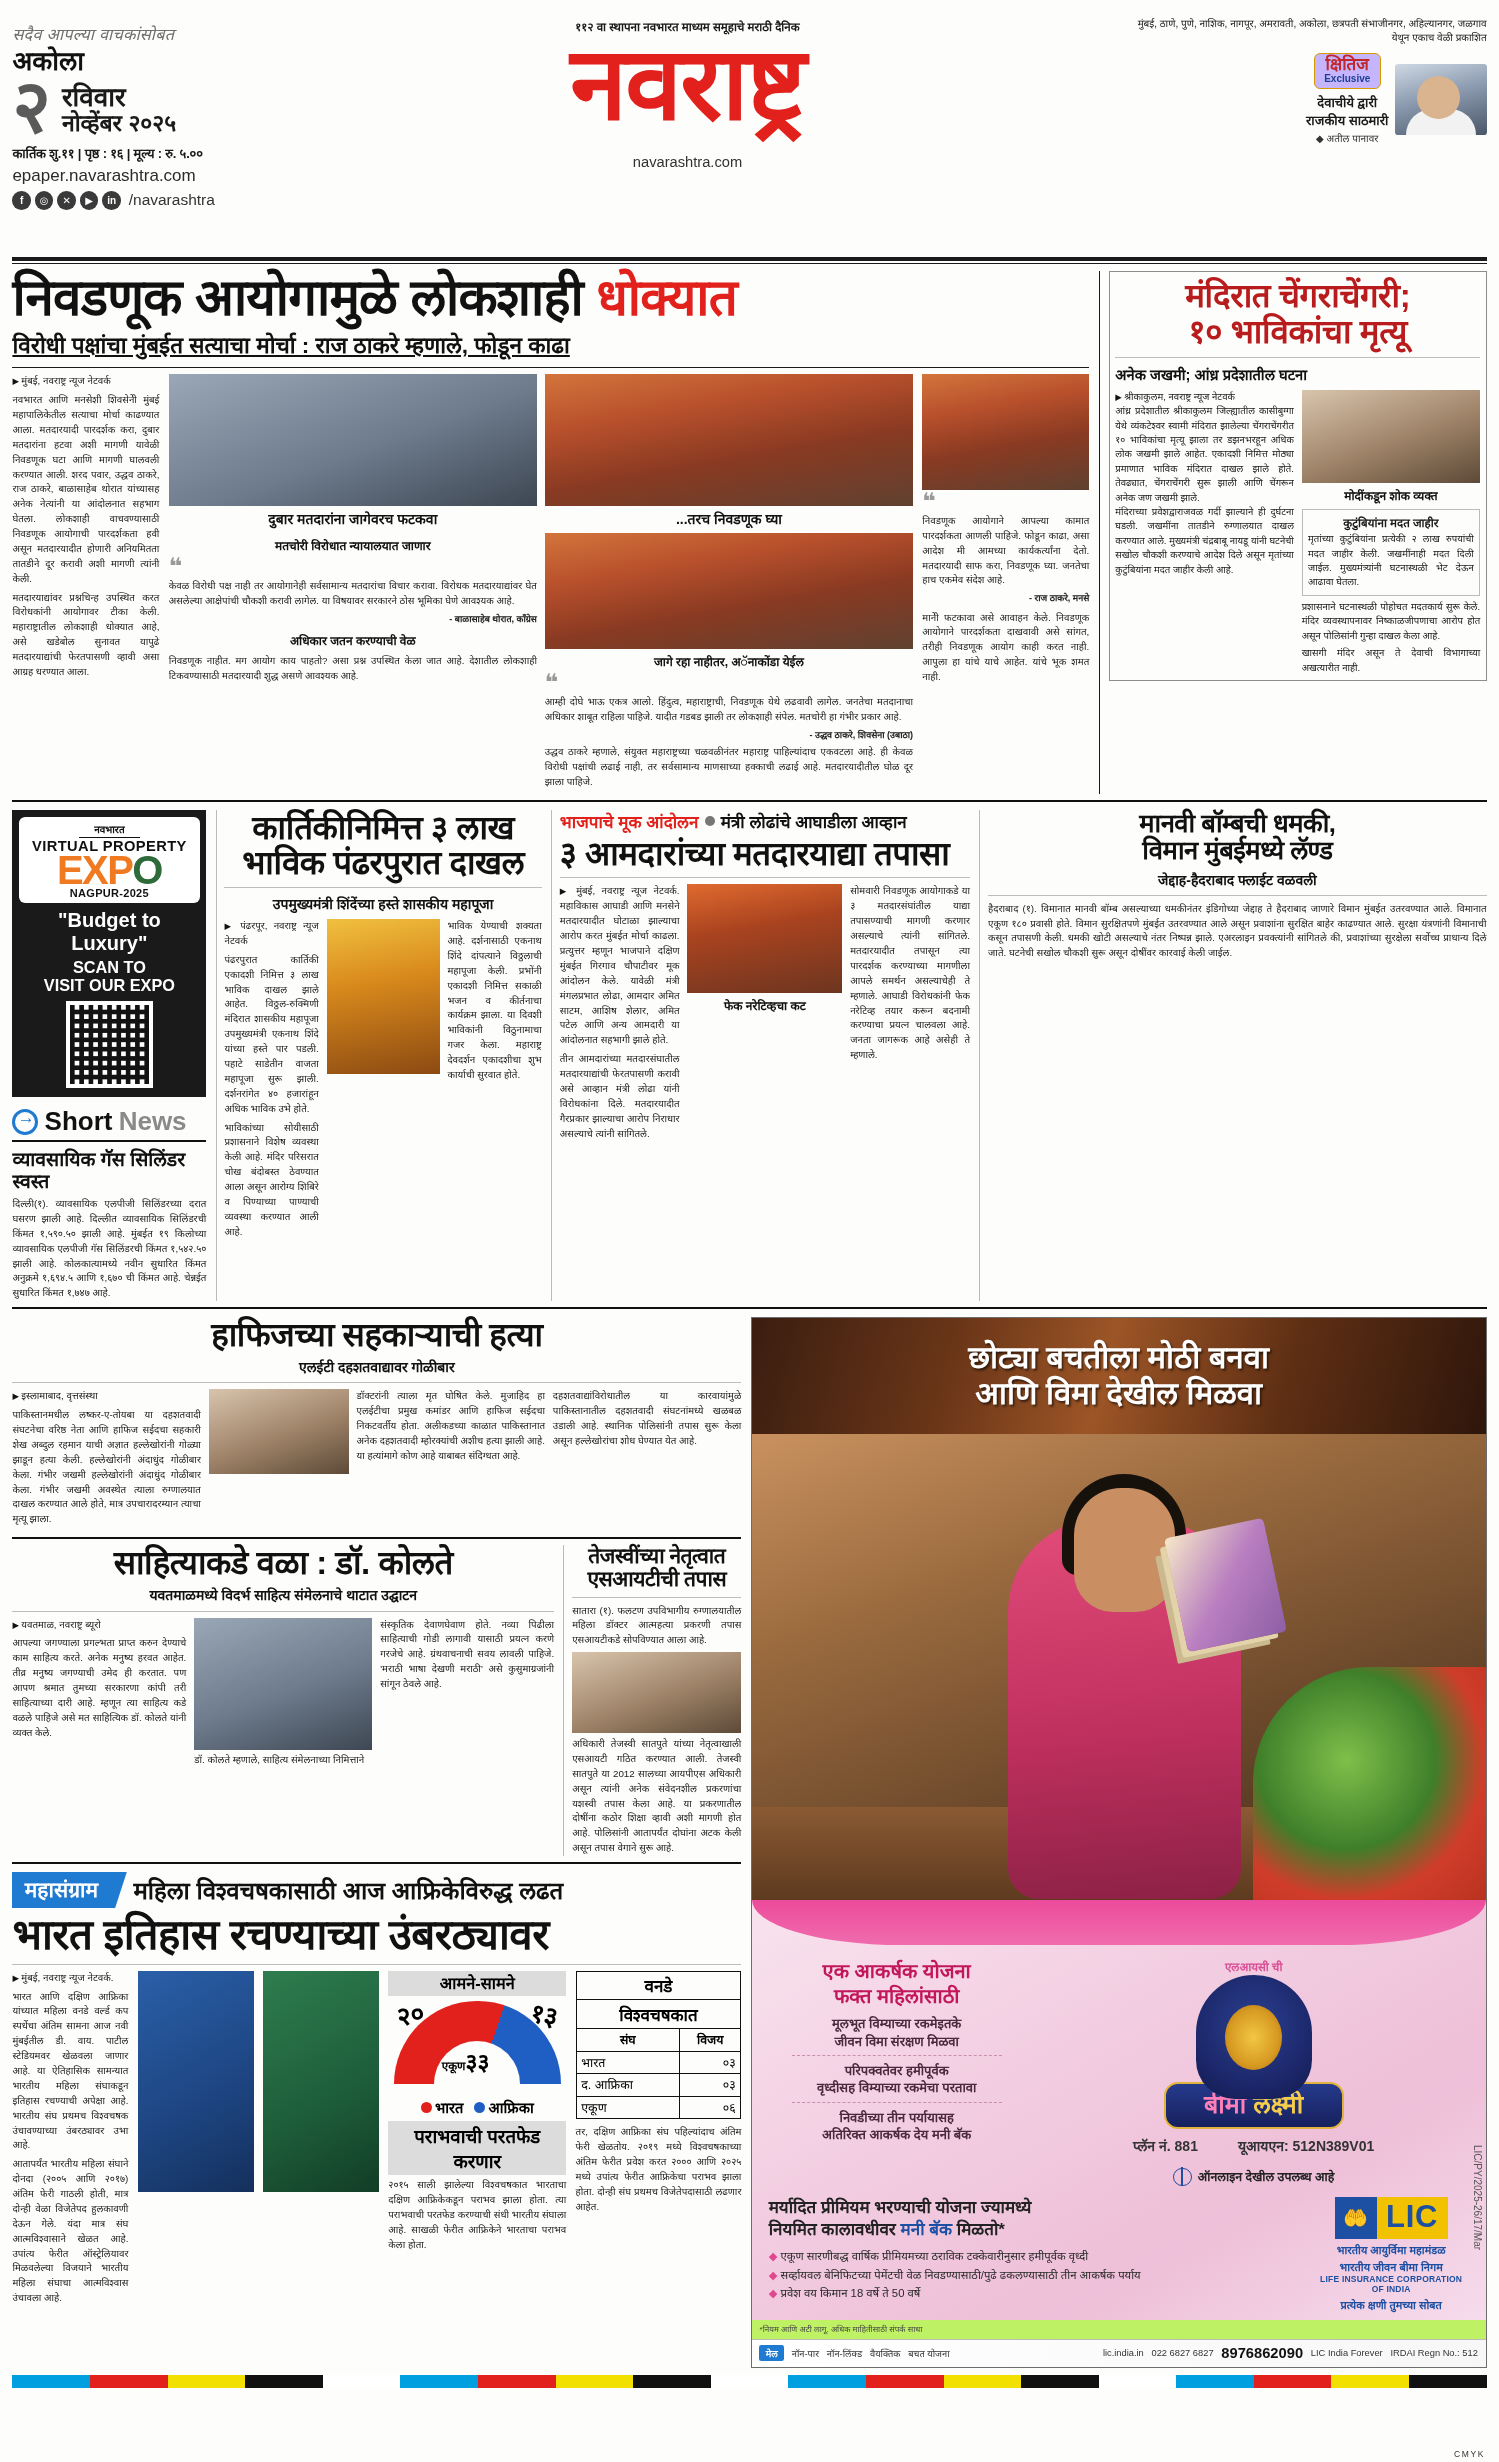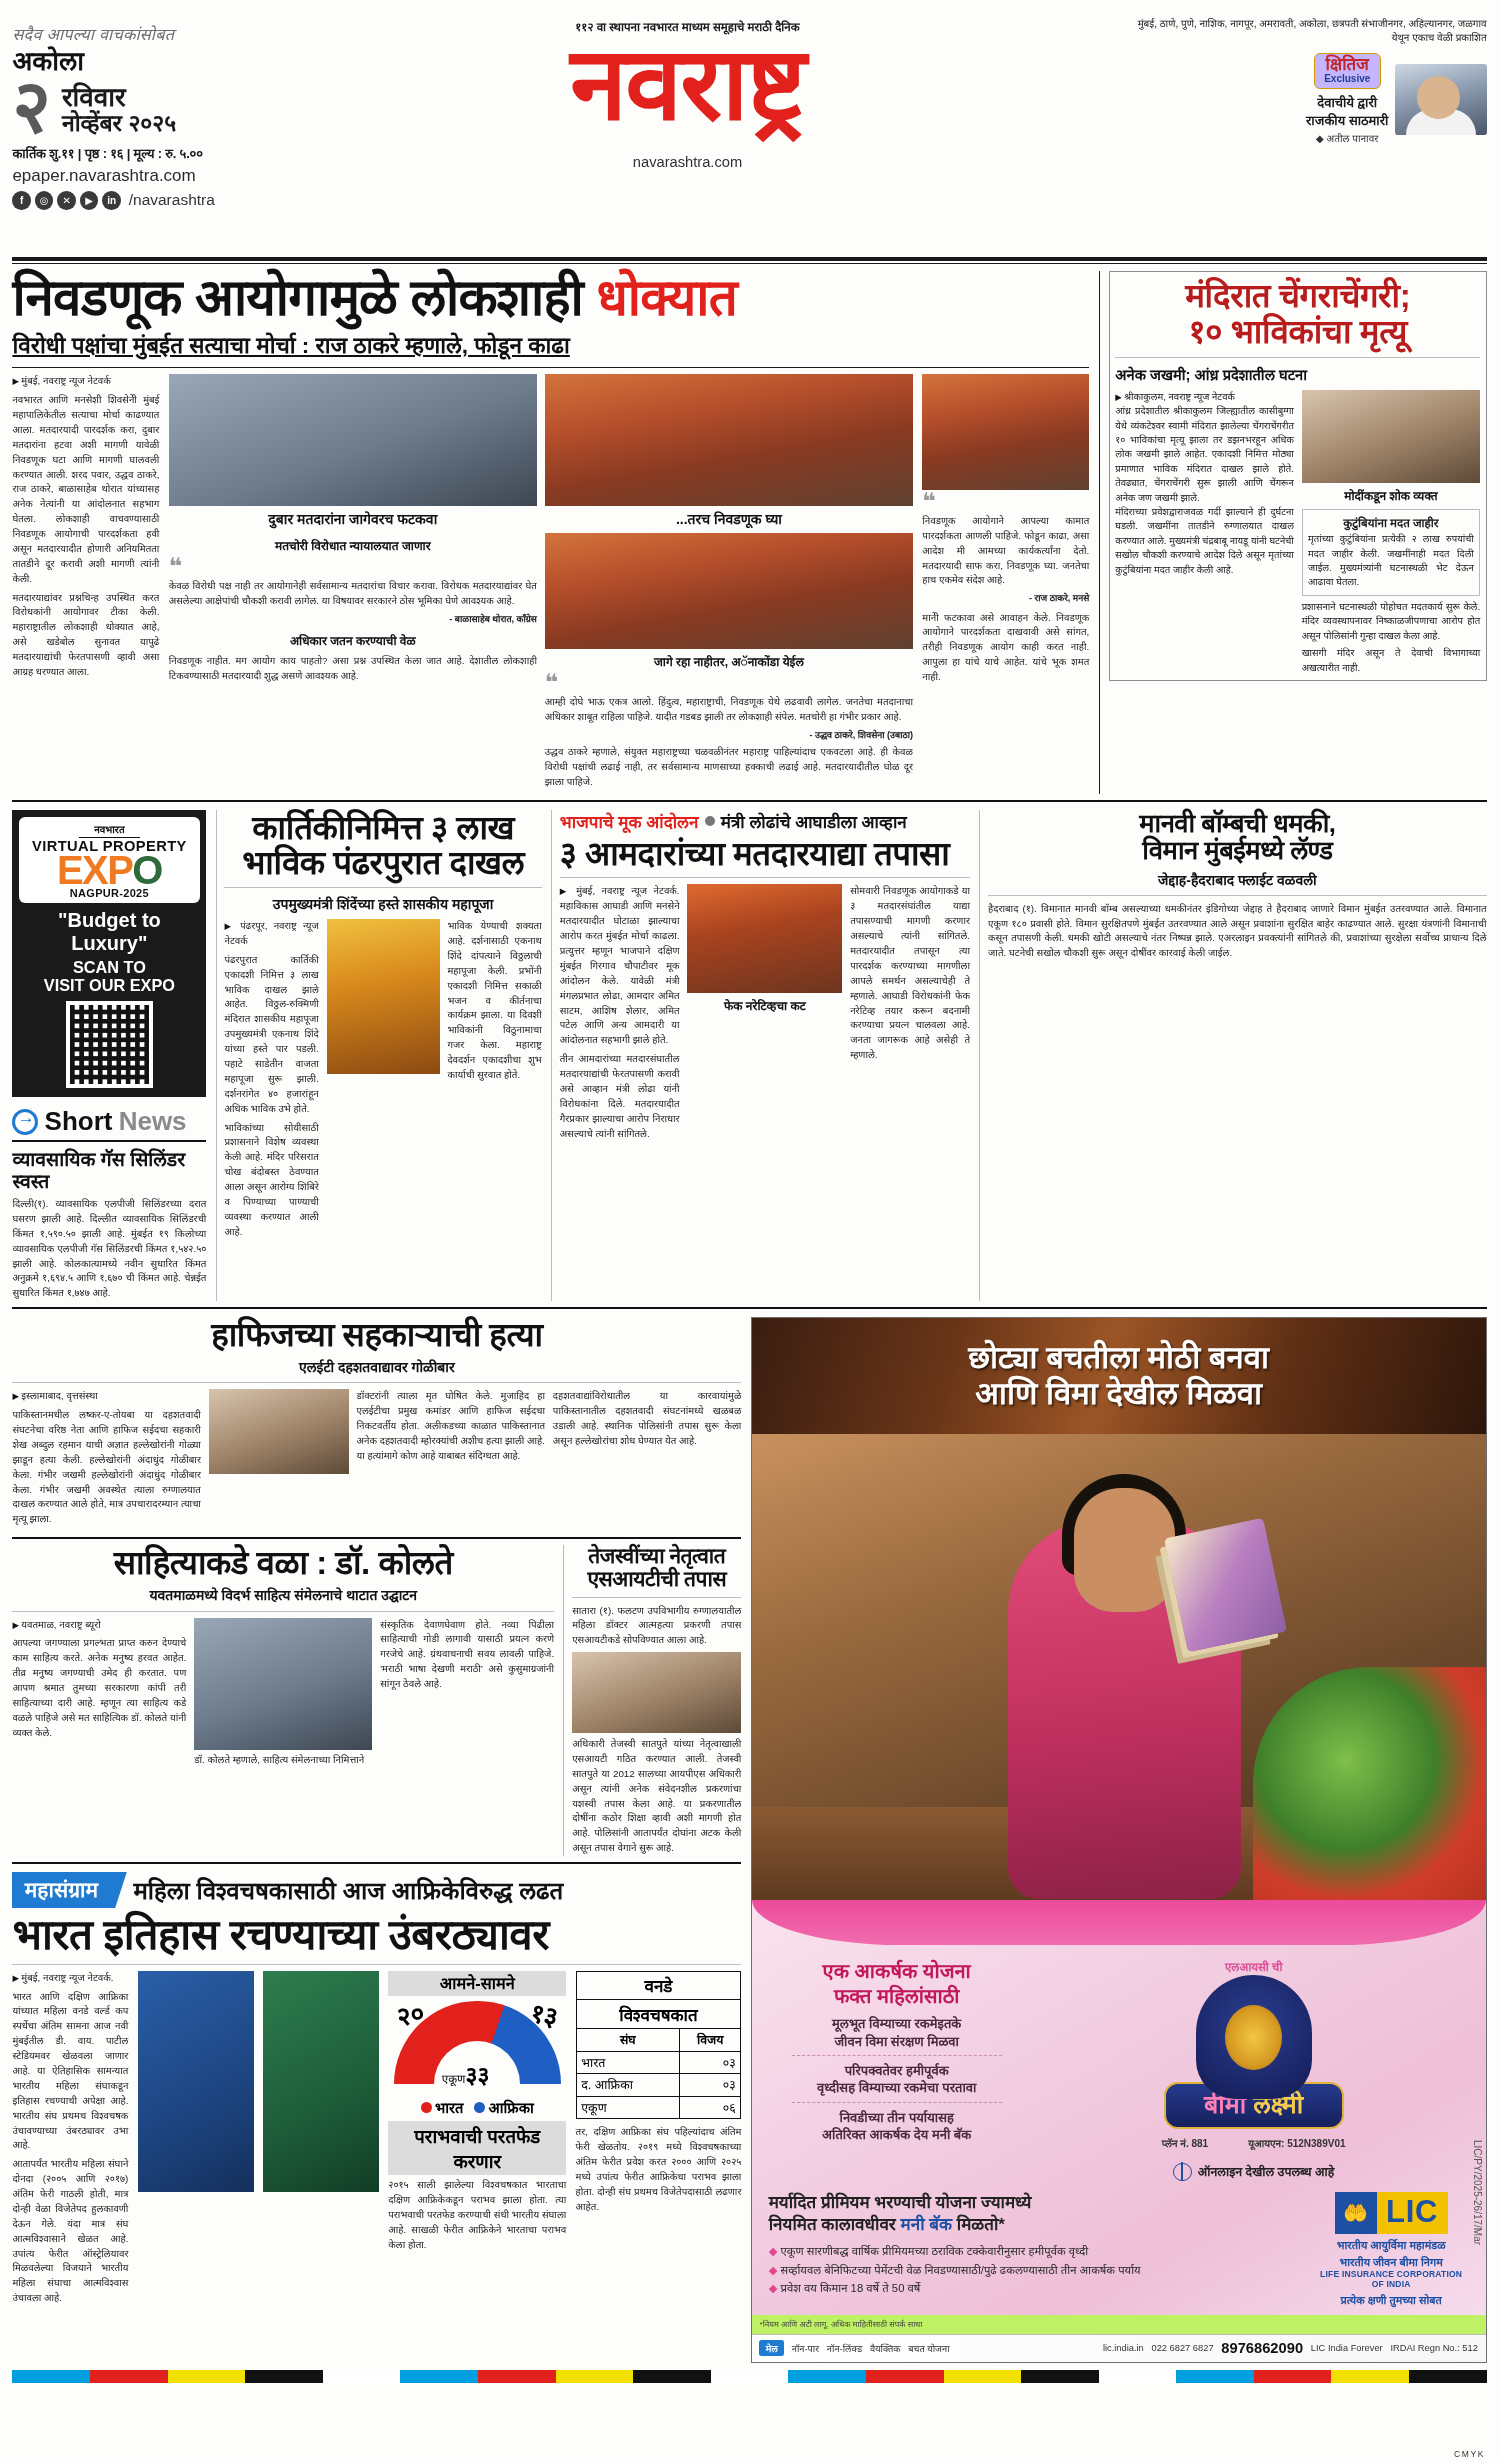--- a/index.html
+++ b/index.html
@@ -193,21 +193,21 @@
     width: 167px; height: 83px; border-radius: 167px 167px 0 0;
     background: conic-gradient(from 270deg at 50% 100%, #e2211c 0deg 109deg, #1f5fc4 109deg 180deg);
     position: relative;
   }
   .gauge::after {
     content:""; position:absolute; left:40px; top:40px; width:86px; height:43px;
     border-radius: 86px 86px 0 0; background: #fdfdfb;
   }
   .g-left { position:absolute; left:3.1px; top:-4.7px; font-size:26px; font-weight:bold; transform: rotate(-12deg); }
   .g-right { position:absolute; right:3.1px; top:-4.7px; font-size:26px; font-weight:bold; transform: rotate(12deg); }
-  .g-total { position:absolute; left:48px; bottom:4px; font-size:11.6px; font-weight:normal; }
+  .g-total { position:absolute; left:48px; bottom:17px; font-size:11.6px; font-weight:bold; }
   .g-total b { font-size:23px; }
   .legend { display:flex; justify-content:center; gap:11px; margin-top:3.1px; font-size:14.7px; font-weight:bold; }
   .dot { width:11px; height:11px; border-radius:50%; display:inline-block; margin-right:3.1px; }
   .dot.r { background:#e2211c; } .dot.b { background:#1f5fc4; }
 
   table.wc { border-collapse: collapse; width: 100%; font-size: 12.4px; }
   table.wc th, table.wc td { border: 0.8px solid #111; padding: 2.3px 4.7px; }
   table.wc th.title { font-size: 17px; font-weight: bold; text-align: center; }
   table.wc td.num { text-align: right; }
   .par-head { background:#dcdcdc; font-size:18.6px; font-weight:bold; text-align:center; padding:1.6px 0; margin-top:4.7px; }
@@ -282,21 +282,21 @@
     background: radial-gradient(ellipse at 50% 50%, #f2c744 0%, #d79a22 60%, #a96d10 100%);
     border-radius: 50%;
   }
   .bima-plaque {
     margin: -17px auto 0; width: 180px; padding: 7.8px 0 9.3px;
     background: linear-gradient(180deg,#263a8c 0%,#16205d 100%);
     border: 2.3px solid #e0b43c; border-radius: 14px;
   }
   .bima-txt { font-size: 25px; font-weight: bold; line-height: 1; }
   .bima-txt .b1 { color: #ff7fb8; } .bima-txt .b2 { color: #f5cc4c; }
-  .plan-row { display:flex; justify-content:center; gap: 40px; margin-top: 7.8px; font-size: 10px; font-weight:bold; color:#333; }
+  .plan-row { display:flex; justify-content:center; gap: 40px; margin-top: 7.8px; font-size: 14px; font-weight:bold; color:#333; }
   .online-row { display:flex; align-items:center; justify-content:center; gap:6.2px; margin-top:12.4px; font-size:12.4px; font-weight:bold; color:#222; }
   .globe { width:18.6px; height:18.6px; border-radius:50%; border:1.6px solid #1d4fa3; position:relative; }
   .globe::after { content:""; position:absolute; left:7px; top:-1.6px; width:1.6px; height:18.6px; background:#1d4fa3; }
   .lic-bottom { display:flex; gap:14px; position:relative; z-index:2; margin-top: 11px; }
   .lic-bl { flex:1; }
   .lic-claim { font-size: 17px; font-weight:bold; color:#222; line-height:1.3; }
   .lic-claim .hl { color:#1d4fa3; }
   .lic-bullets { margin-top: 7.8px; }
   .lic-bullets li { list-style:none; font-size:11.3px; color:#2a2a2a; margin-bottom:3.9px; line-height:1.3; }
   .lic-bullets li::before { content:"◆ "; color:#e0478f; }

